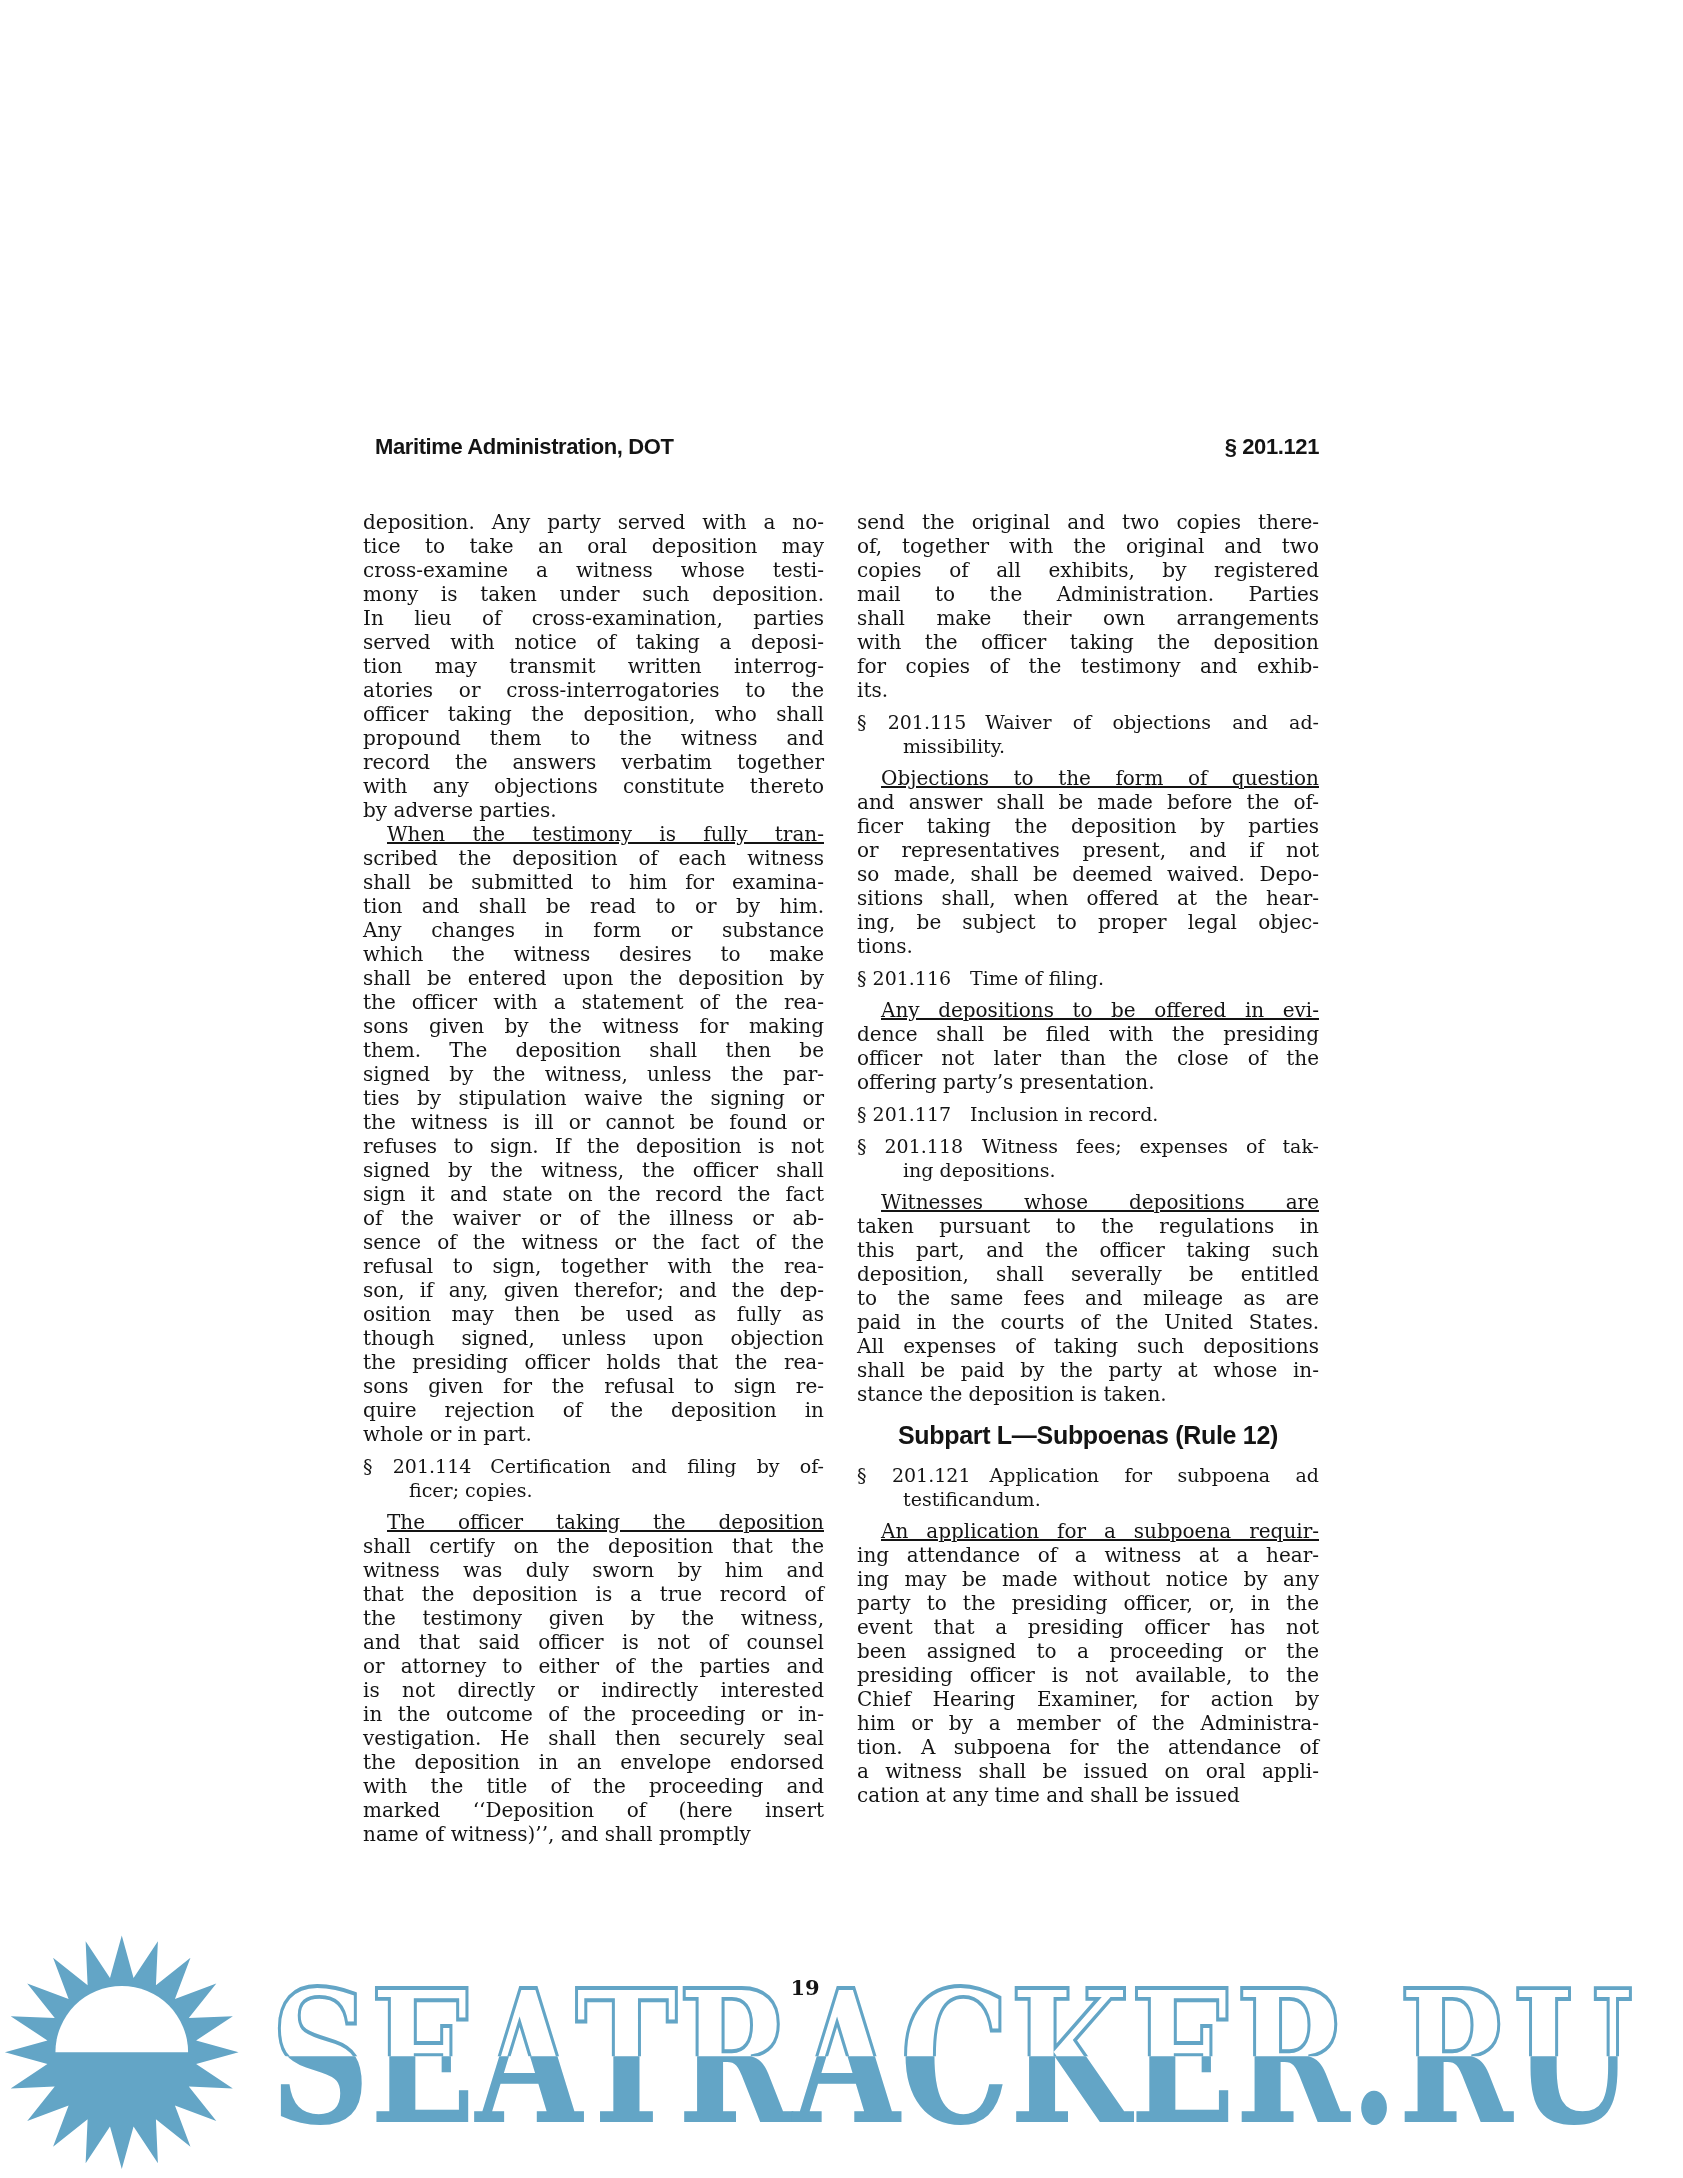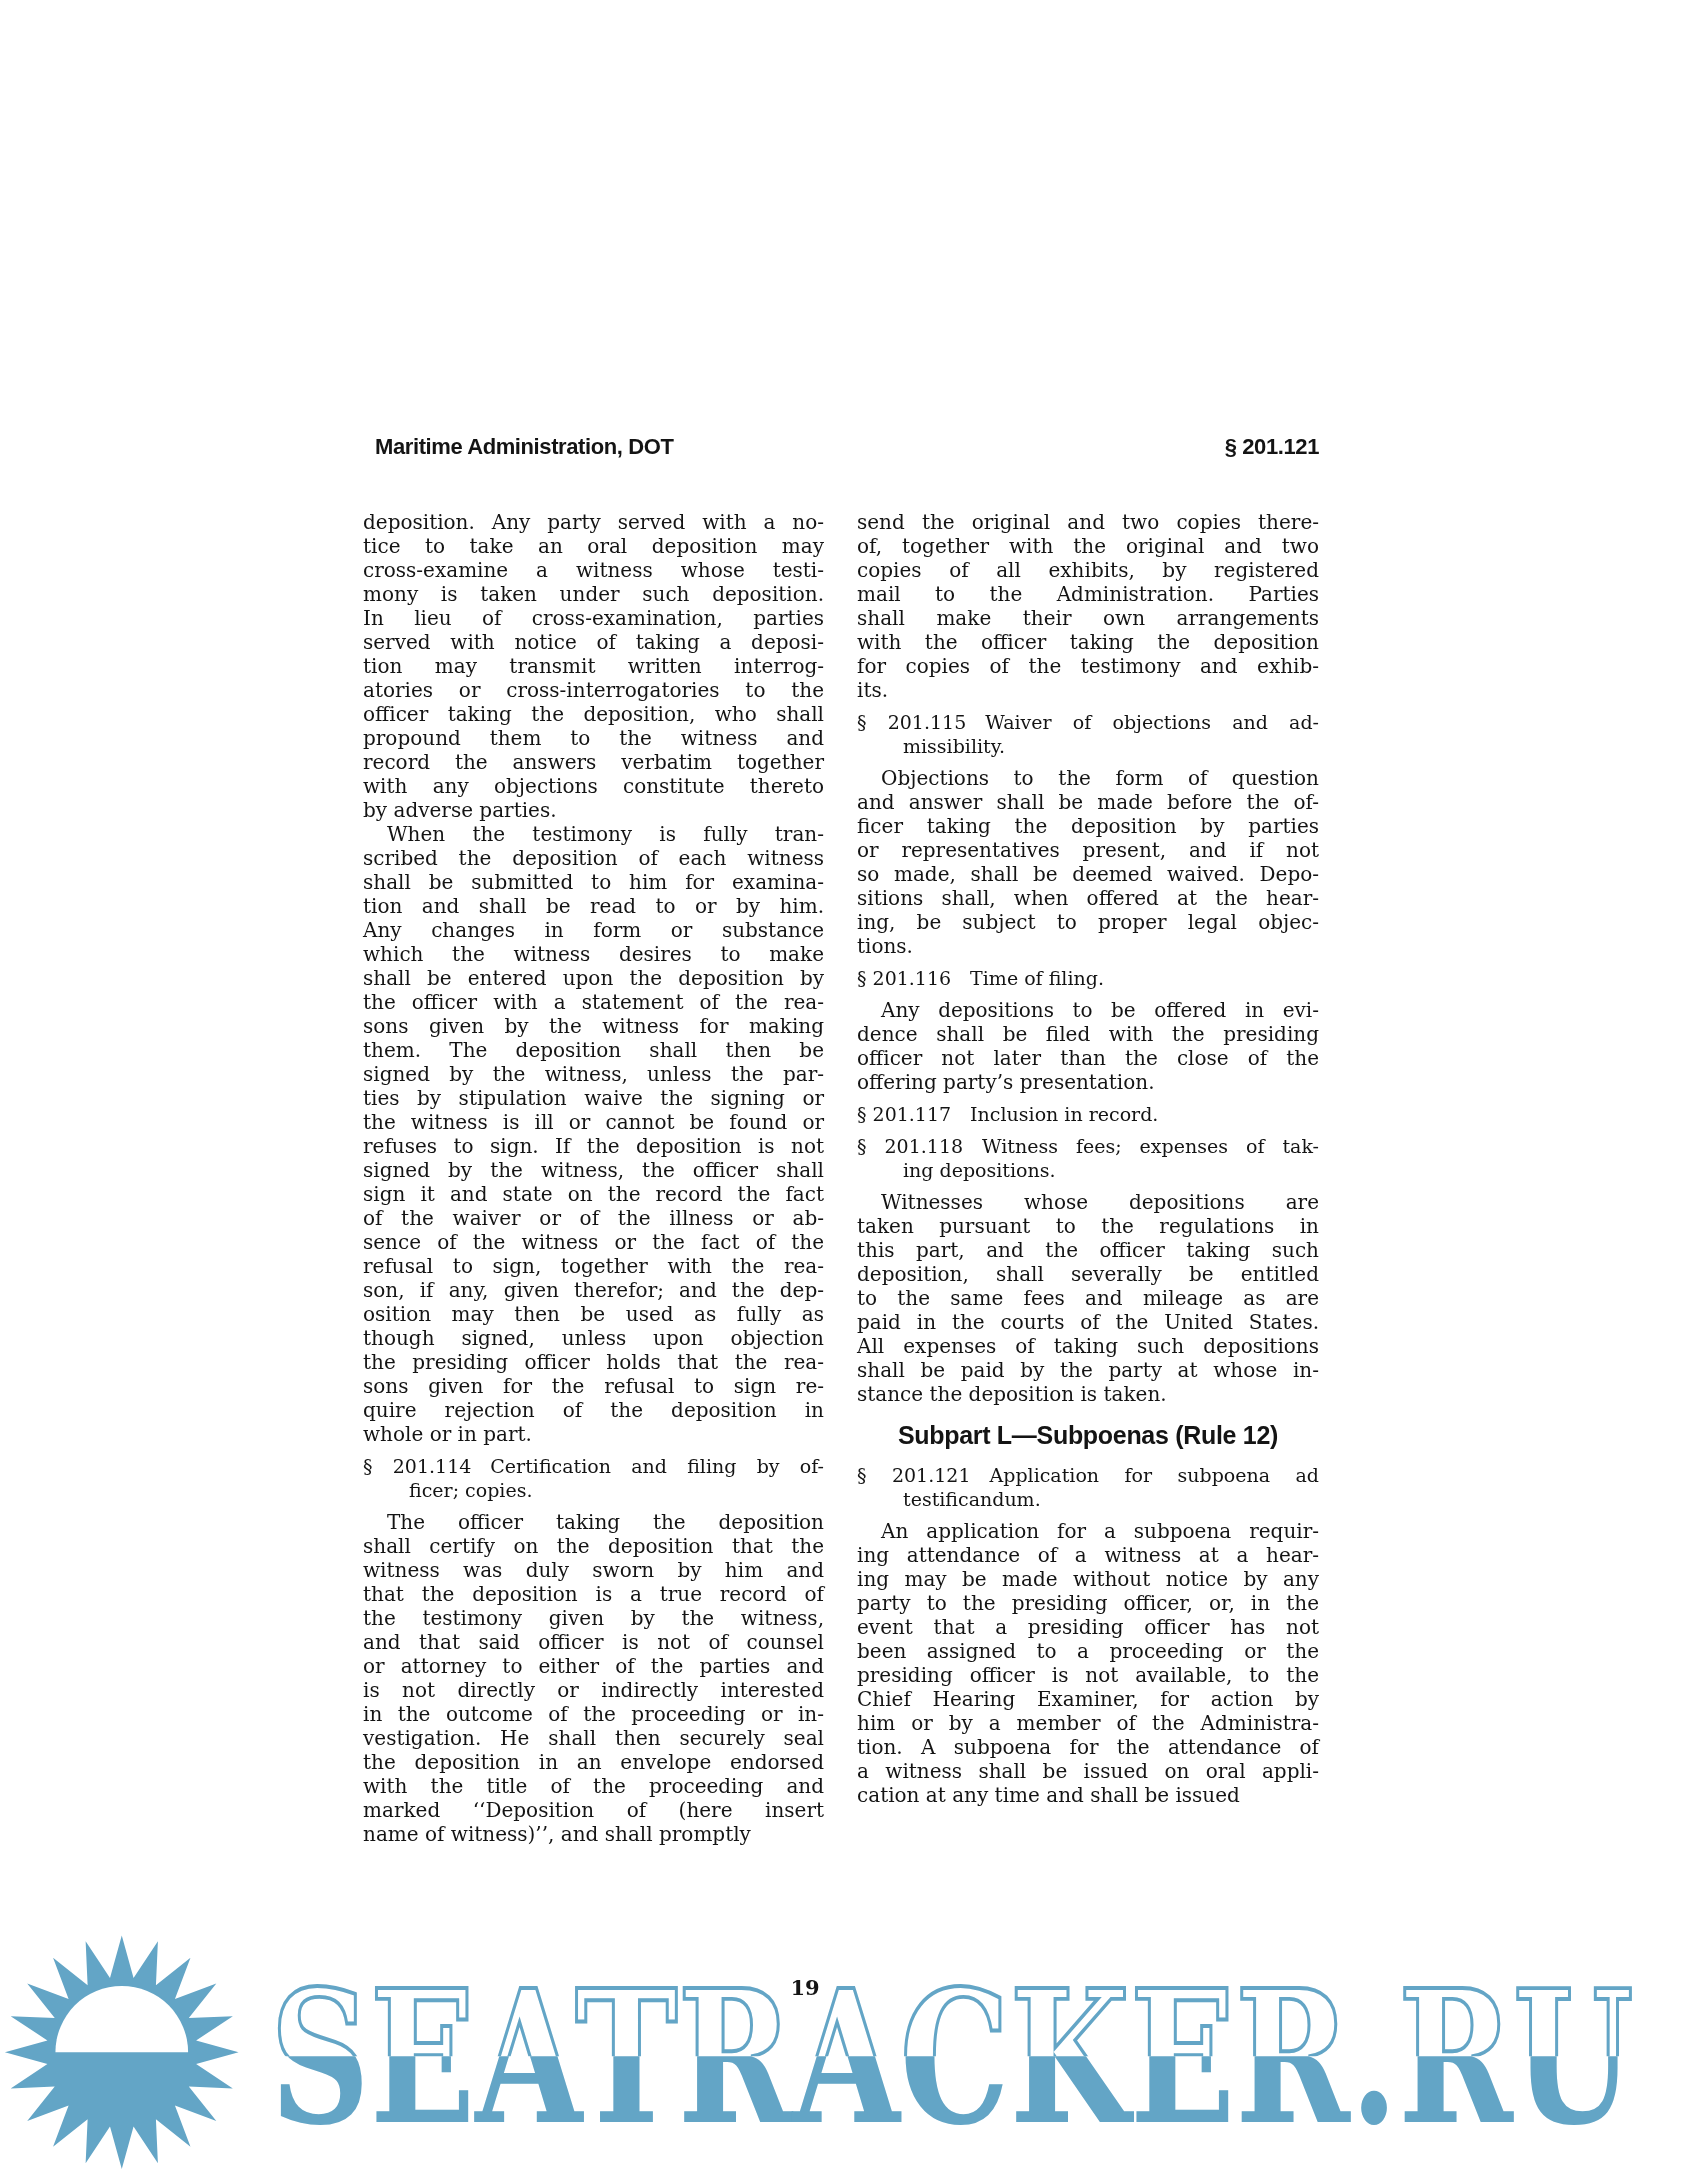--- a/index.html
+++ b/index.html
@@ -12,21 +12,21 @@
     font-family:"Liberation Sans",sans-serif;font-weight:bold;font-size:22px;
     letter-spacing:-0.4px;}
   .runhead .rh-left{position:absolute;left:0;top:0;margin-left:12px;}
   .runhead .rh-right{position:absolute;right:0;top:0;}
   
   .col{position:absolute;top:510px;font-size:20px;line-height:24px;}
   .col-left{left:363px;width:461px;}
   .col-right{left:857px;width:462px;}
   .line{text-align:justify;text-align-last:justify;}
   .line.last{text-align-last:left;}
-  .para .line.indent{text-indent:24px;}
+  .para .line.indent{text-indent:24px;text-decoration:underline;}
   .block.heading{font-weight:normal;font-size:19px;line-height:24px;margin:8px 0 8px 0;}
   .block.heading .line.hang{padding-left:46px;}
   .block.subpart{font-family:"Liberation Sans",sans-serif;font-weight:bold;
     font-size:25px;line-height:31px;margin:14px 0 12px 0;letter-spacing:-0.3px;}
   .block.subpart .line{text-align:center;text-align-last:center;}
   
   .pagenum{position:absolute;left:782px;top:1975px;width:46px;text-align:center;
     font-size:21px;font-weight:bold;}
   
   .wm-svg{position:absolute;left:0;top:0;pointer-events:none;}

